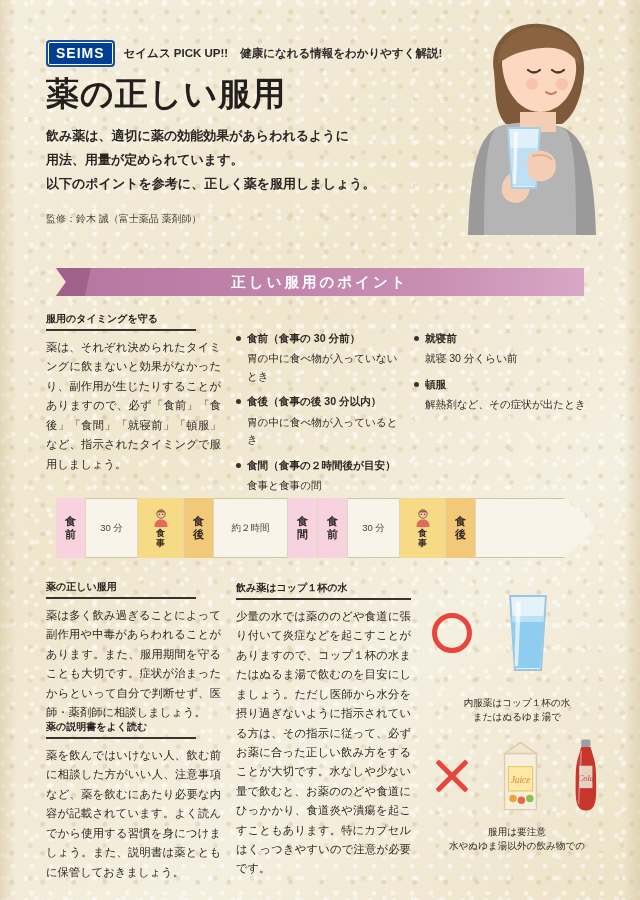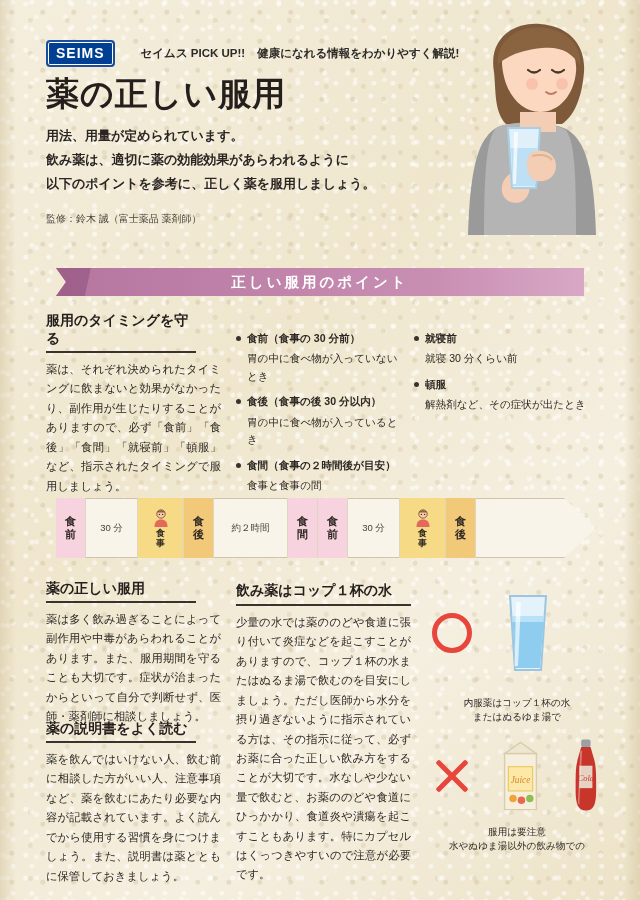--- a/index.html
+++ b/index.html
@@ -24,21 +24,21 @@
   }
   .side-strip {
     position:absolute; top:0; bottom:0; width:16px;
     background:linear-gradient(90deg, rgba(214,199,163,.55), rgba(214,199,163,0));
   }
   .side-strip.right { right:0; background:linear-gradient(270deg, rgba(214,199,163,.55), rgba(214,199,163,0)); }
   .page { position:absolute; inset:0; }
 
   
   .hdr { position:absolute; left:46px; top:40px; width:420px; }
-  .badge-row { display:flex; align-items:center; gap:26px; }
+  .badge-row { display:flex; align-items:center; gap:9px; }
   .seims {
     background:#003f91; color:#fff; border:2px solid #1a4f9c;
     border-radius:4px; padding:3px 8px 4px; font-size:14px; font-weight:bold;
     letter-spacing:1px; font-family:"Liberation Sans", sans-serif;
     box-shadow:inset 0 0 0 1px #fff;
   }
   .pickup { font-size:11.5px; color:#2d2a26; font-weight:bold; }
   .pickup .sep { display:inline-block; width:12px; }
   h1.title {
     margin:9px 0 12px; font-size:33px; line-height:1.1; color:#241f1c;
@@ -60,21 +60,21 @@
   }
   .band .ribbon-left {
     position:absolute; left:-22px; top:-8px; width:54px; height:44px;
     background:#9c5f89; transform:skewX(-12deg);
     clip-path: polygon(0 0, 100% 0, 100% 100%, 0 100%);
     opacity:.9;
   }
   .band-text { color:#fff; font-size:14.5px; font-weight:bold; letter-spacing:3px; position:relative; }
 
   
-  .sec-title { font-size:14px; font-weight:bold; color:#241f1c; margin-bottom:7px; }
+  .sec-title { font-size:10px; font-weight:bold; color:#241f1c; margin-bottom:7px; }
   .body-text { font-size:11.3px; line-height:1.72; color:#2d2823; text-align:justify; }
 
   .b1 { position:absolute; left:46px; top:312px; width:175px; }
   .b1 .ul { border-bottom:2px solid #3a332c; padding-bottom:3px; margin-bottom:7px; width:150px;}
   .mid { position:absolute; left:236px; top:330px; width:170px; font-size:10.6px; line-height:1.65; color:#2d2823; }
   .right2 { position:absolute; left:414px; top:330px; width:190px; font-size:10.6px; line-height:1.65; color:#2d2823; }
   .bullet { position:relative; padding-left:11px; margin-bottom:3px; }
   .bullet:before { content:""; position:absolute; left:0; top:6px; width:5px; height:5px; border-radius:50%; background:#3a332c; }
   .bullet .b-head { font-weight:bold; }
   .sub { padding-left:11px; margin-bottom:8px; }
@@ -134,22 +134,22 @@
 
   <div class="hdr">
     <div class="badge-row">
       <span class="seims">SEIMS</span>
       <span class="pickup">
         <span>セイムス PICK UP!!</span><span class="sep"></span><span>健康になれる情報をわかりやすく解説!</span>
       </span>
     </div>
     <h1 class="title">薬の正しい服用</h1>
     <div class="lead">
+      <p>飲み薬は、適切に薬の効能効果があらわれるように</p>
       <p>用法、用量が定められています。</p>
-      <p>飲み薬は、適切に薬の効能効果があらわれるように</p>
       <p>以下のポイントを参考に、正しく薬を服用しましょう。</p>
     </div>
     <div class="supervisor">監修：鈴木 誠（富士薬品 薬剤師）</div>
   </div>
 
   <svg class="illus" viewBox="0 0 190 215">
 
     <path d="M58 52 C52 18 78 2 104 4 C132 6 150 24 148 52 C146 78 138 96 126 104 L70 104 C58 92 60 70 58 52 Z" fill="#7e5a3a"></path>
 
     <path d="M60 108 C44 118 34 142 32 215 L160 215 C158 150 150 122 132 110 C120 102 74 100 60 108 Z" fill="#9a9a9a"></path>

